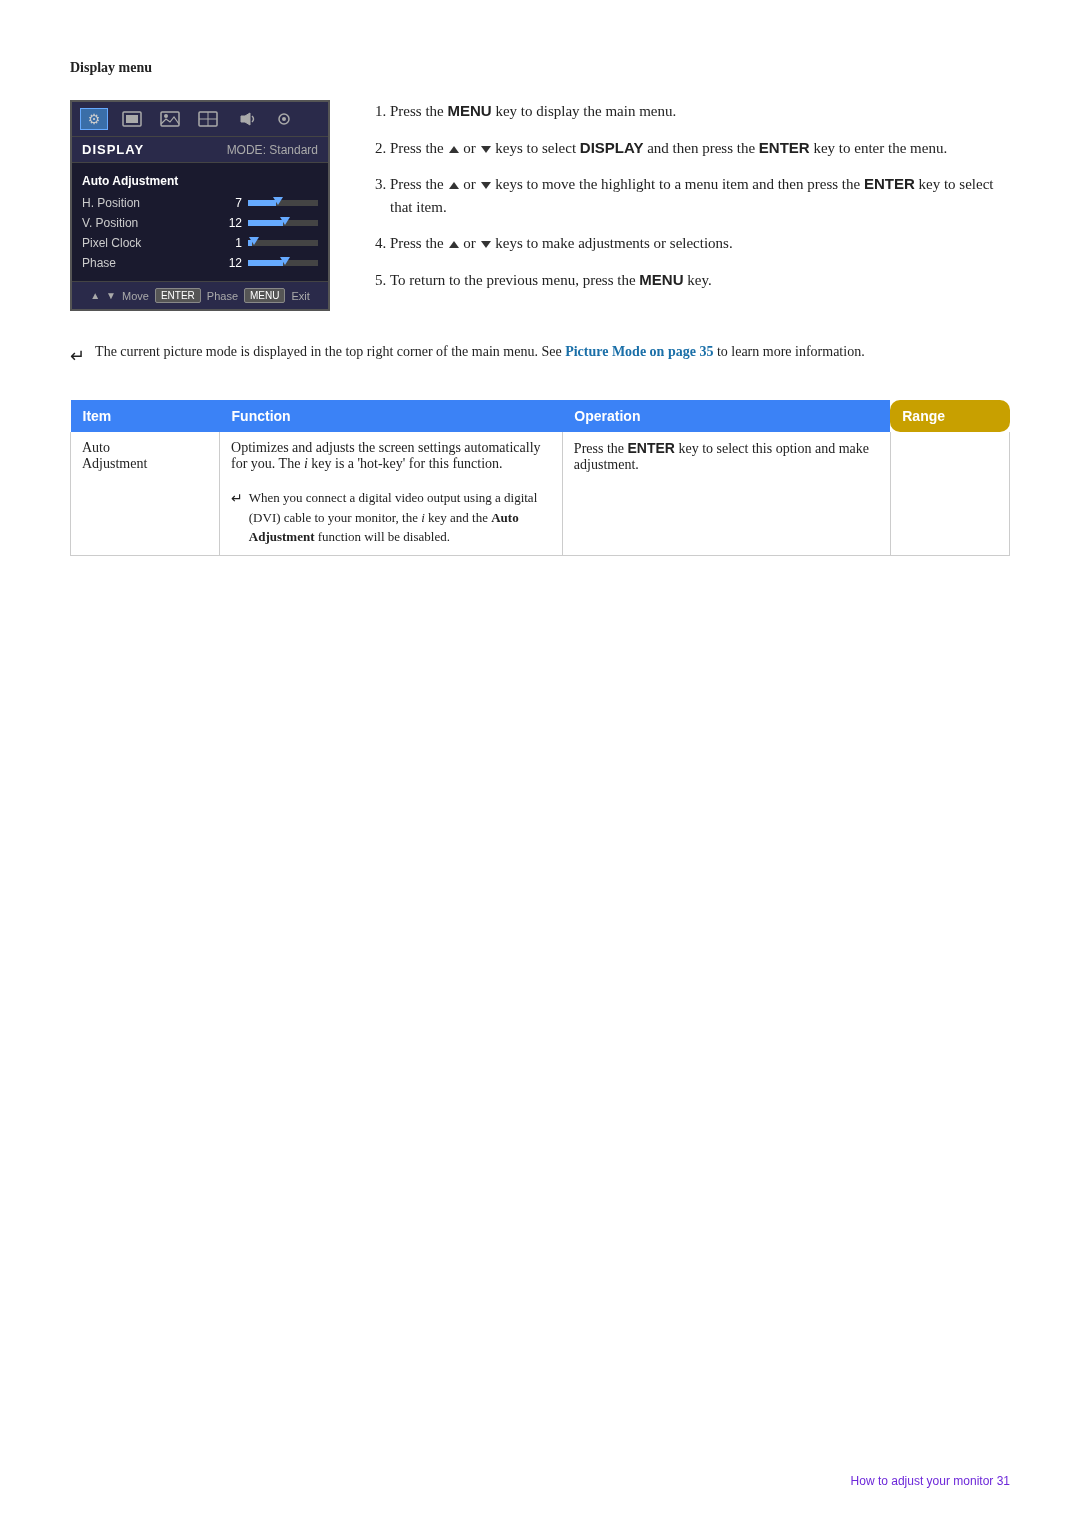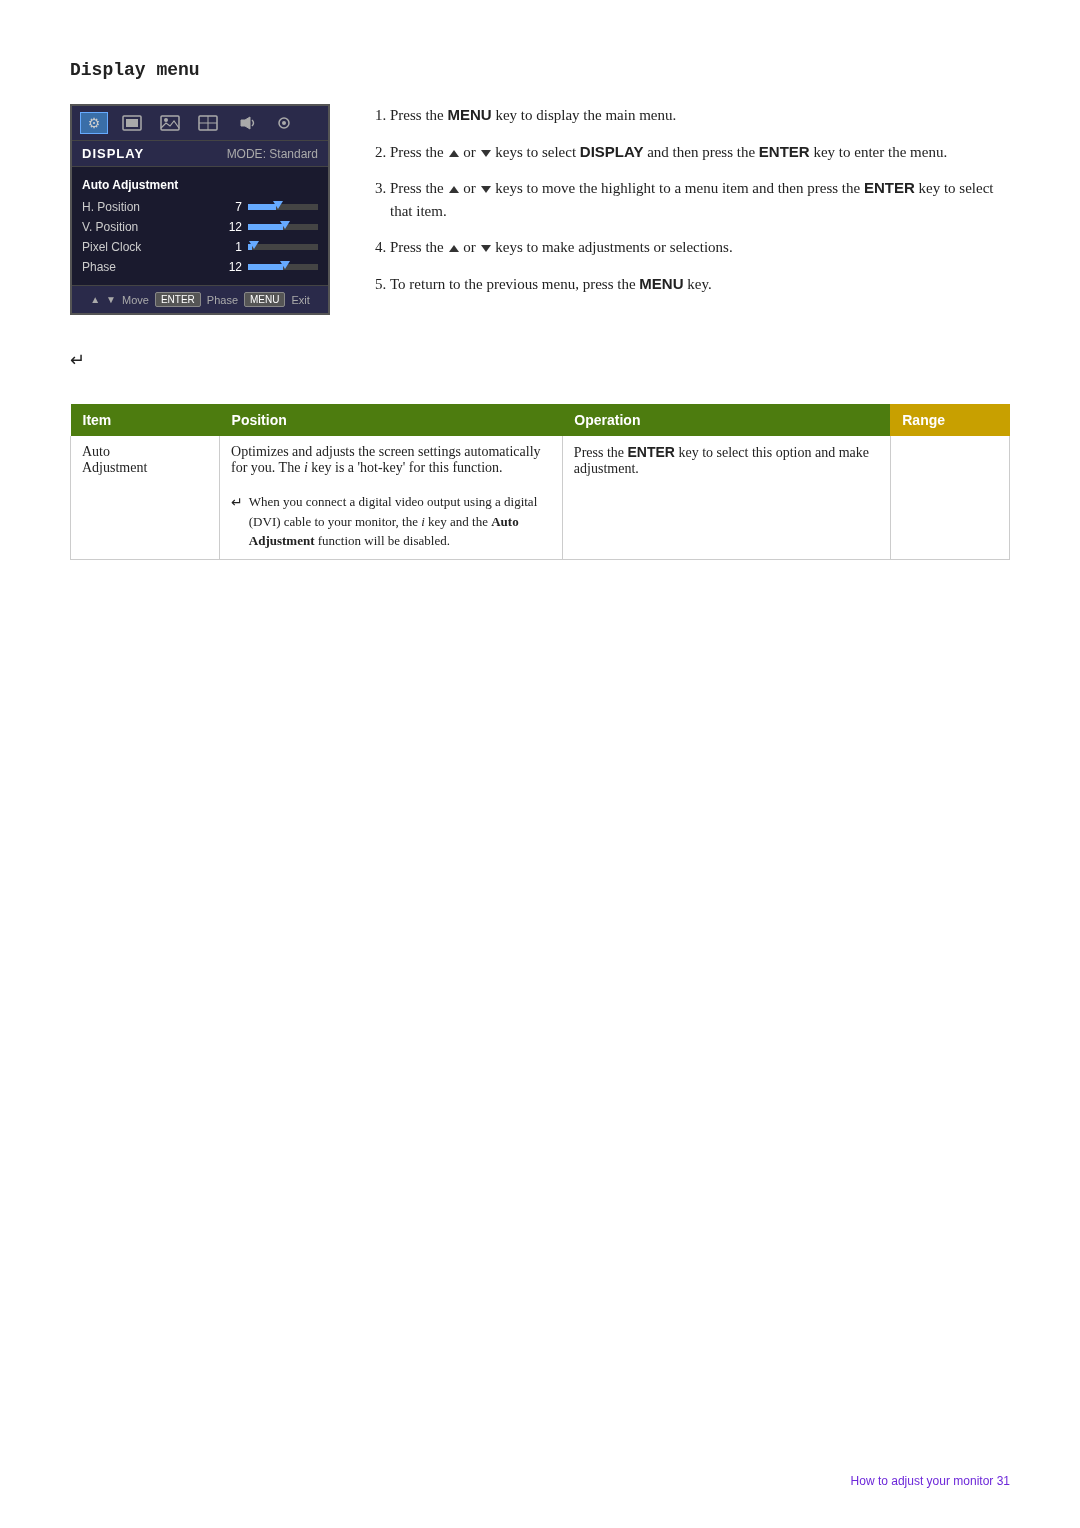--- a/index.html
+++ b/index.html
@@ -7,24 +7,23 @@
       font-family: Georgia, 'Times New Roman', serif;
       font-size: 15px;
       color: #222;
       background: #fff;
       width: 1080px;
       min-height: 1528px;
       padding: 60px 70px;
     }
 
     h2 {
-      font-size: 18px;
+      font-size: 14px;
       font-weight: bold;
       margin-bottom: 24px;
-      font-family: Liberation Mono, monospace;
     }
 
     .top-section {
       display: flex;
       gap: 40px;
       margin-bottom: 30px;
     }
 
     
     .osd-container {
@@ -222,21 +221,21 @@
 
     
     .data-table {
       width: 100%;
       border-collapse: collapse;
       font-size: 14px;
       margin-top: 10px;
     }
 
     .data-table th {
-      background: #4d7c0f;
+      background: #3b82f6;
       color: #fff;
       padding: 8px 12px;
       text-align: left;
       font-weight: bold;
       font-family: Arial, sans-serif;
     }
 
     .data-table th:last-child {
       background: #c8a000;
       color: #fff;
@@ -261,20 +260,21 @@
       width: 230px;
     }
 
     .operation-col {
       width: 220px;
       margin-top: 38px;
     }
 
     .range-col {
       width: 80px;
+      border-radius: 10px;
     }
 
     .sub-note {
       display: flex;
       align-items: flex-start;
       gap: 6px;
       margin-top: 16px;
       font-size: 13px;
       line-height: 1.5;
     }
@@ -421,27 +421,32 @@
       </li>
       <li>
         To return to the previous menu, press the <span class="key-bold">MENU</span> key.
       </li>
     </ol>
   </div>
 </div>
 
 <div class="note-box">
   <span class="note-icon">↵</span>
+  <span class="note-text">
+    The current picture mode is displayed in the top right corner of the main menu. See 
+    <a href="#">Picture Mode on page 35</a>
+    to learn more information.
+  </span>
 </div>
 
 <table class="data-table">
   <thead>
     <tr>
       <th class="item-col">Item</th>
-      <th class="function-col">Position</th>
+      <th class="function-col">Function</th>
       <th class="operation-col">Operation</th>
       <th class="range-col" style="background:#c8a000;">Range</th>
     </tr>
   </thead>
   <tbody>
     <tr>
       <td class="item-col">Auto<br>Adjustment</td>
       <td class="function-col">
         <span>
           Optimizes and adjusts the screen settings automatically for you. The <em>i</em> key is a 'hot-key' for this function.

